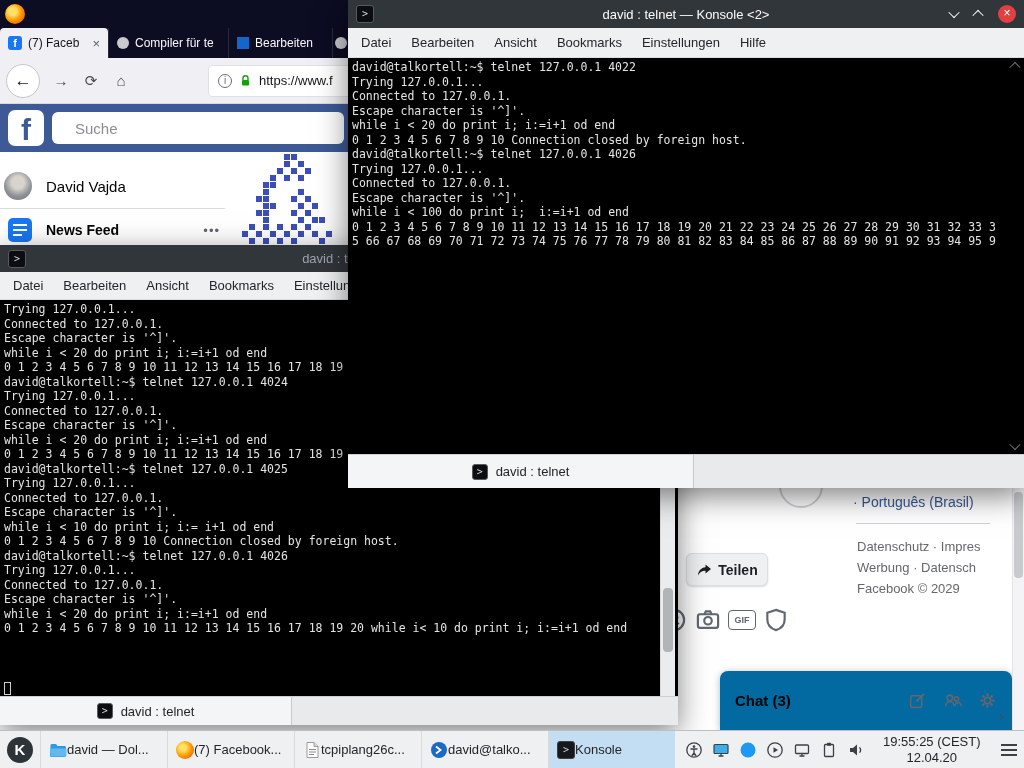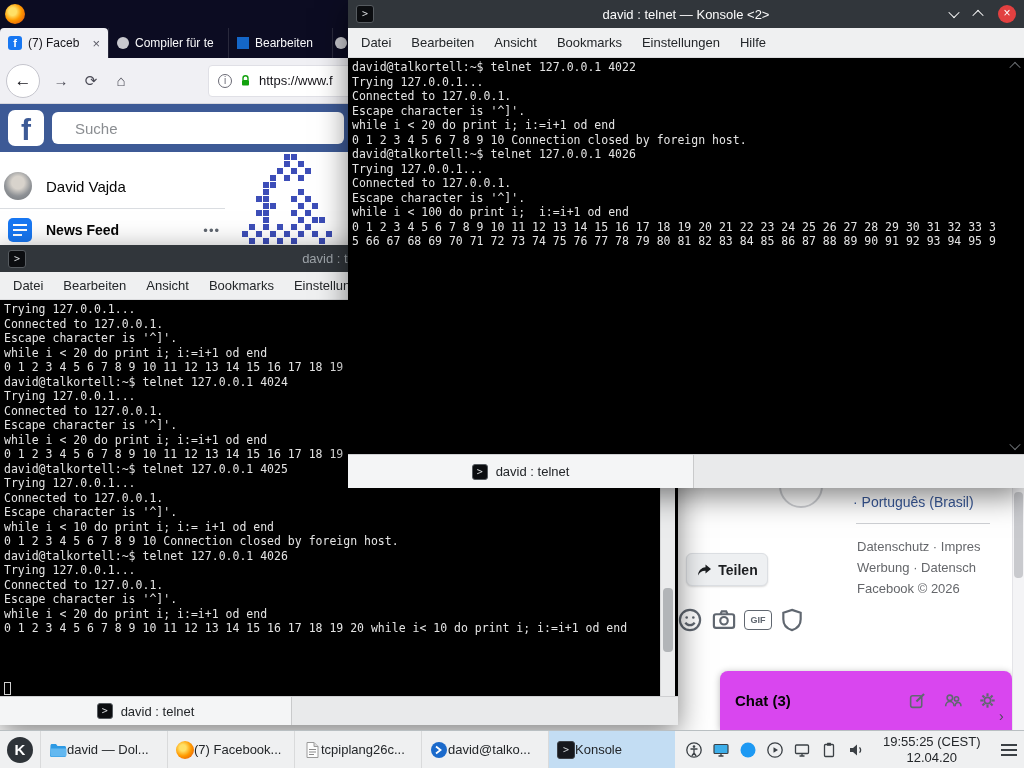--- a/index.html
+++ b/index.html
@@ -46,24 +46,24 @@
   .nf-label { font-weight:bold; font-size:14px; color:#050505; }
   .nf-dots { margin-left:auto; color:#606770; font-size:13px; letter-spacing:1px; }
   .pixel-art { position:absolute; left:228px; top:2px; }
 
   .partial-circle { position:absolute; left:779px; top:464px; width:44px; height:44px; border-radius:50%; border:2px solid #ced0d4; background:#fff; }
   .lang-link { position:absolute; left:853px; top:494px; font-size:14px; color:#385898; white-space:nowrap;text-align:center; }
   .rc-divider { position:absolute; left:856px; top:523px; width:134px; height:1px; background:#ced0d4; }
   .fb-footer { position:absolute; left:857px; top:536px; width:154px; font-size:13px; color:#65676b; line-height:21px; }
   .fb-footer div { white-space:nowrap; overflow:hidden; }
   .share-btn { position:absolute; left:686px; top:553px; width:82px; height:33px; background:#eef0f2; border:1px solid #dcdfe3; border-radius:6px; box-shadow:0 1px 2px rgba(0,0,0,.15); display:flex; align-items:center; justify-content:center; gap:6px; font-size:14px; font-weight:bold; color:#1c1e21; }
-  .emoji-row { position:absolute; left:676px; top:606px; display:flex; gap:6px; align-items:center; }
+  .emoji-row { position:absolute; left:660px; top:606px; display:flex; gap:6px; align-items:center; }
   .emoji-row .eicon { width:28px; height:28px; display:flex; align-items:center; justify-content:center; }
   .gif-badge { width:28px; height:20px; border:1.6px solid #606770; border-radius:4px; color:#606770; font-size:9px; font-weight:bold; display:flex; align-items:center; justify-content:center; }
-  .chat-card { position:absolute; left:720px; top:671px; width:292px; height:59px; background:#d946ef; border-radius:8px 8px 0 0; box-shadow:0 1px 7px rgba(0,0,0,.28); display:flex; align-items:center; padding:0 15px; gap:16px; }
+  .chat-card { position:absolute; left:720px; top:671px; width:292px; height:59px; background:#0369a1; border-radius:8px 8px 0 0; box-shadow:0 1px 7px rgba(0,0,0,.28); display:flex; align-items:center; padding:0 15px; gap:16px; }
   .chat-label { font-weight:bold; font-size:15px; color:#050505; margin-right:auto; }
   .fb-scrollbar { position:absolute; right:0; top:0; width:12px; height:730px; background:#f4f4f6; border-left:1px solid #e4e4e8; }
   .fb-scroll-thumb { position:absolute; right:1px; top:492px; width:9px; height:86px; background:#c9cace; border-radius:4px; }
   .h-scroll-arrow { position:absolute; left:999px; top:708px; font-size:14px; color:#4a4a55; }
 
   
   .k-titlebar { position:relative; background:#31363b; display:flex; align-items:center; padding:0 8px; }
   .k-title { position:absolute; left:0; right:0; text-align:center; font-size:13px; color:#fcfcfc; }
   .k-title.inactive { color:#9da3a8; }
   .k-appicon { width:18px; height:18px; background:#0b0d10; border:1px solid #565b60; border-radius:3px; color:#d7dadd; font-family:"DejaVu Sans Mono", monospace; font-size:10px; line-height:16px; text-align:center; z-index:1; }
@@ -225,21 +225,21 @@
         </g>
       </svg>
     </div>
 
     <div class="partial-circle"></div>
     <div class="lang-link">· Português (Brasil)</div>
     <div class="rc-divider"></div>
     <div class="fb-footer">
       <div>Datenschutz · Impres</div>
       <div>Werbung · Datensch</div>
-      <div>Facebook © 2026</div>
+      <div>Facebook © 2029</div>
     </div>
     <div class="share-btn">
       <svg width="16" height="16" viewBox="0 0 16 16">
         <path d="M9.5 2.5 L15 7 L9.5 11.5 V8.8 C5.5 8.8 3.6 10.6 2 13.5 C2.3 9 5 5.8 9.5 5.3 Z" fill="#1c1e21"></path>
       </svg>
       <span>Teilen</span>
     </div>
     <div class="emoji-row">
       <span class="eicon">
         <svg width="26" height="26" viewBox="0 0 18 18" fill="none" stroke="#606770" stroke-width="1.5">

